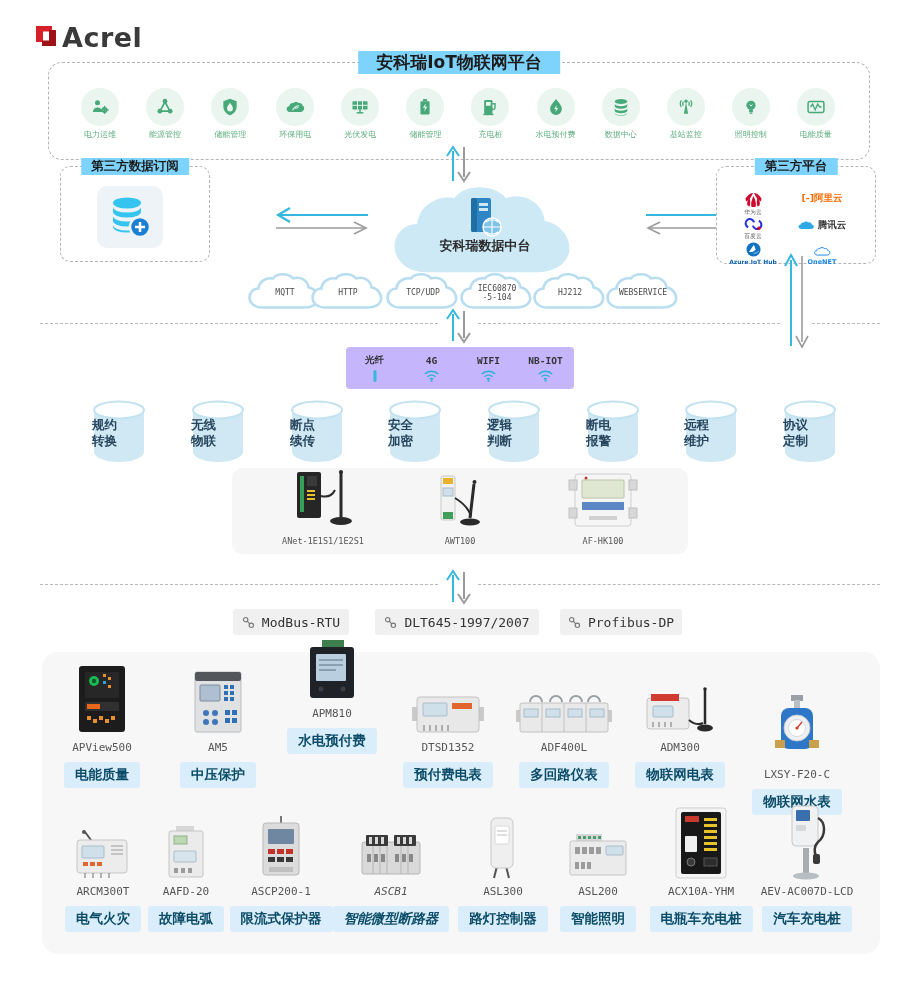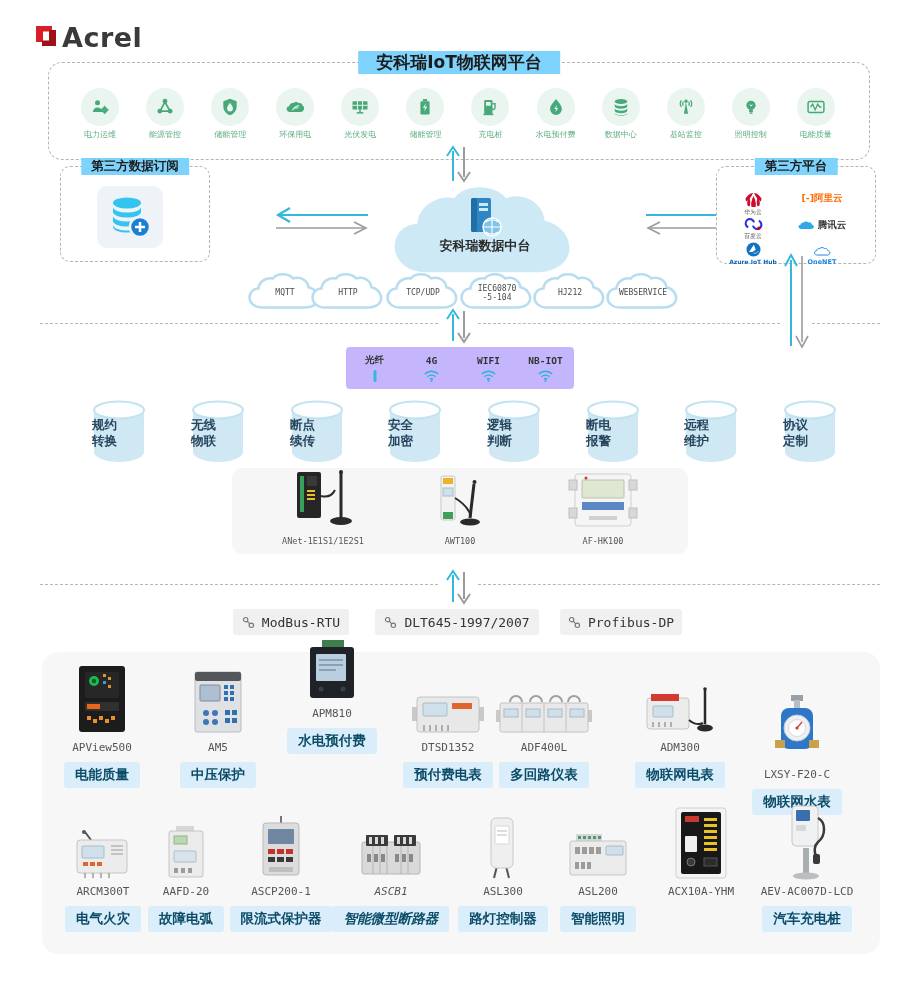--- a/index.html
+++ b/index.html
@@ -725,21 +725,21 @@
               <line x1="18" y1="33" x2="18" y2="39"></line>
               <line x1="24" y1="33" x2="24" y2="39"></line>
               <line x1="30" y1="33" x2="30" y2="39"></line>
               <line x1="36" y1="33" x2="36" y2="39"></line>
             </g>
           </svg>
         </div>
        <div class="prod-model">DTSD1352</div>
        <div><span class="prod-chip">预付费电表</span></div>
       </div>
-      <div class="abs prod-item" style="left:484px;top:662px;width:120px;">
+      <div class="abs prod-item" style="left:504px;top:662px;width:120px;">
         <div class="prod-img" style="height:74px;">
           <svg width="96" height="46">
             <g stroke="#9aa0a4" stroke-width="2" fill="none">
               <path d="M14 12 a6 6 0 0 1 12 0"></path>
               <path d="M34 12 a6 6 0 0 1 12 0"></path>
               <path d="M54 12 a6 6 0 0 1 12 0"></path>
               <path d="M72 12 a6 6 0 0 1 12 0"></path>
             </g>
             <rect x="0" y="20" width="5" height="12" fill="#c9c9c9"></rect>
             <rect x="91" y="20" width="5" height="12" fill="#c9c9c9"></rect>
@@ -959,20 +959,21 @@
               <rect x="32" y="30" width="13" height="3"></rect>
               <rect x="32" y="36" width="13" height="3"></rect>
               <rect x="32" y="42" width="13" height="3"></rect>
             </g>
             <rect x="13" y="30" width="12" height="16" rx="1" fill="#f0f0f0"></rect>
             <circle cx="19" cy="56" r="4" fill="#3a3a3a" stroke="#777"></circle>
             <rect x="32" y="52" width="13" height="8" fill="#2c2c2c" stroke="#555"></rect>
           </svg>
         </div>
        <div class="prod-model">ACX10A-YHM</div>
+       <div><span class="prod-chip">电瓶车充电桩</span></div>
       </div>
       <div class="abs prod-item" style="left:747px;top:822px;width:120px;">
         <div class="prod-img" style="height:58px;">
           <svg width="46" height="76">
             <rect x="19" y="44" width="6" height="28" fill="#a8adb2"></rect>
             <ellipse cx="22" cy="72" rx="13" ry="3.5" fill="#b9bec2"></ellipse>
             <rect x="8" y="2" width="26" height="40" rx="4" fill="#f0f1f2" stroke="#c8c8c8"></rect>
             <rect x="12" y="6" width="14" height="11" rx="1" fill="#3a6fae"></rect>
             <rect x="12" y="21" width="10" height="6" rx="1" fill="#d8d8d8"></rect>
             <path d="M34 14 C 42 18 42 32 34 38 C 30 42 30 48 32 52" stroke="#3a3a3a" stroke-width="2.5" fill="none"></path>

